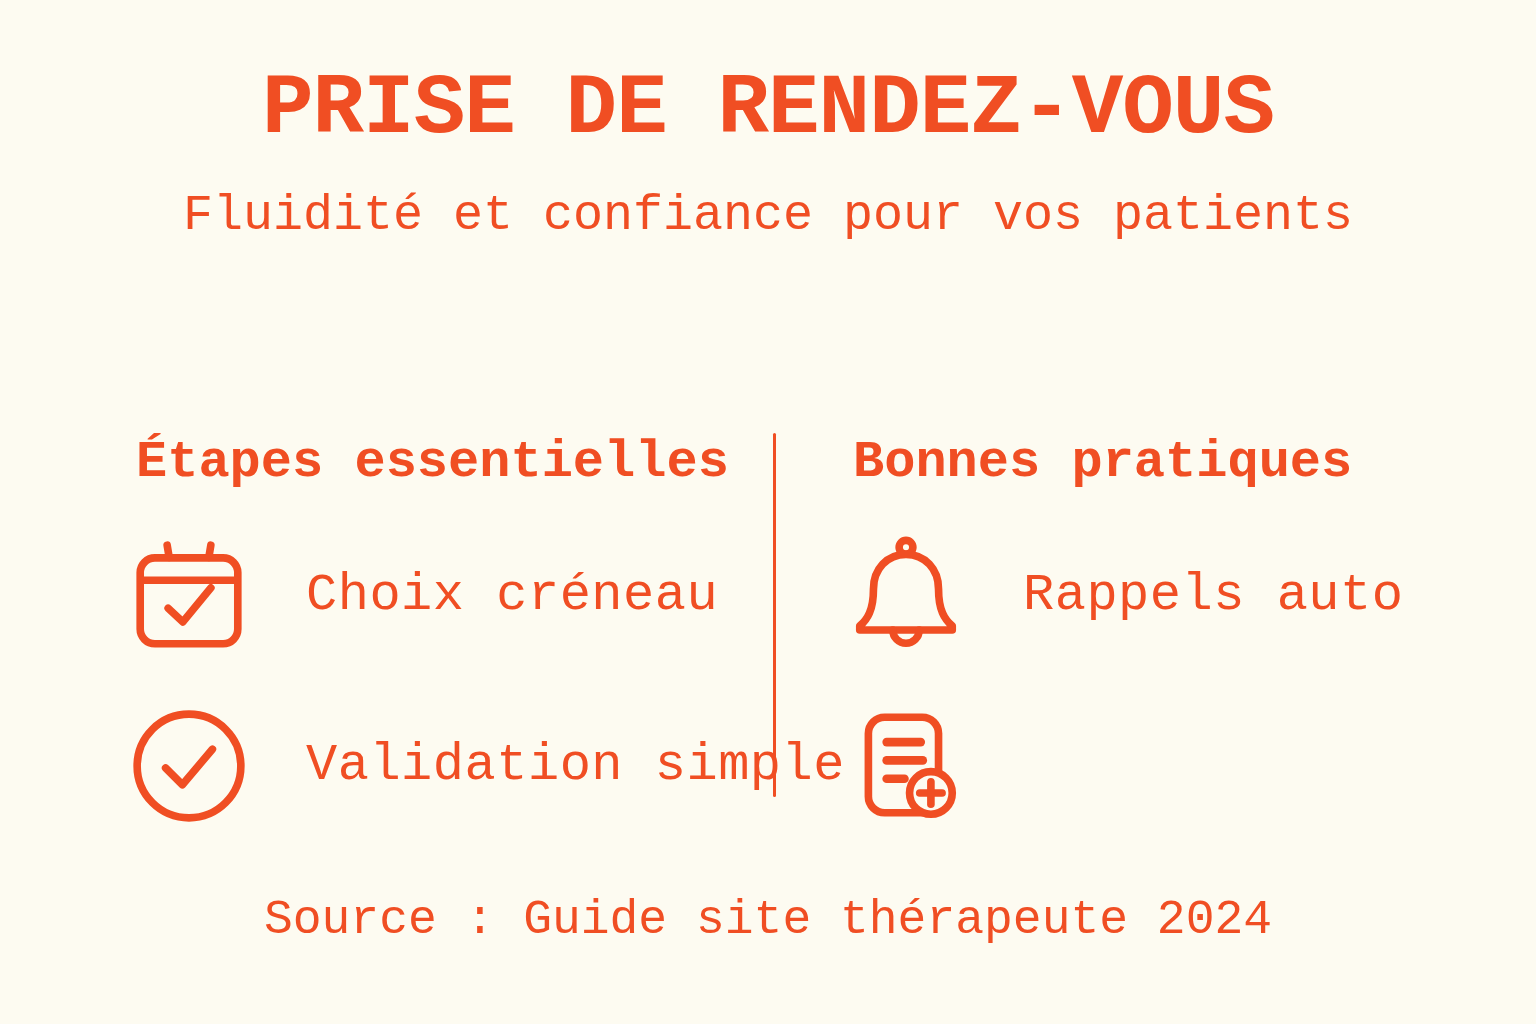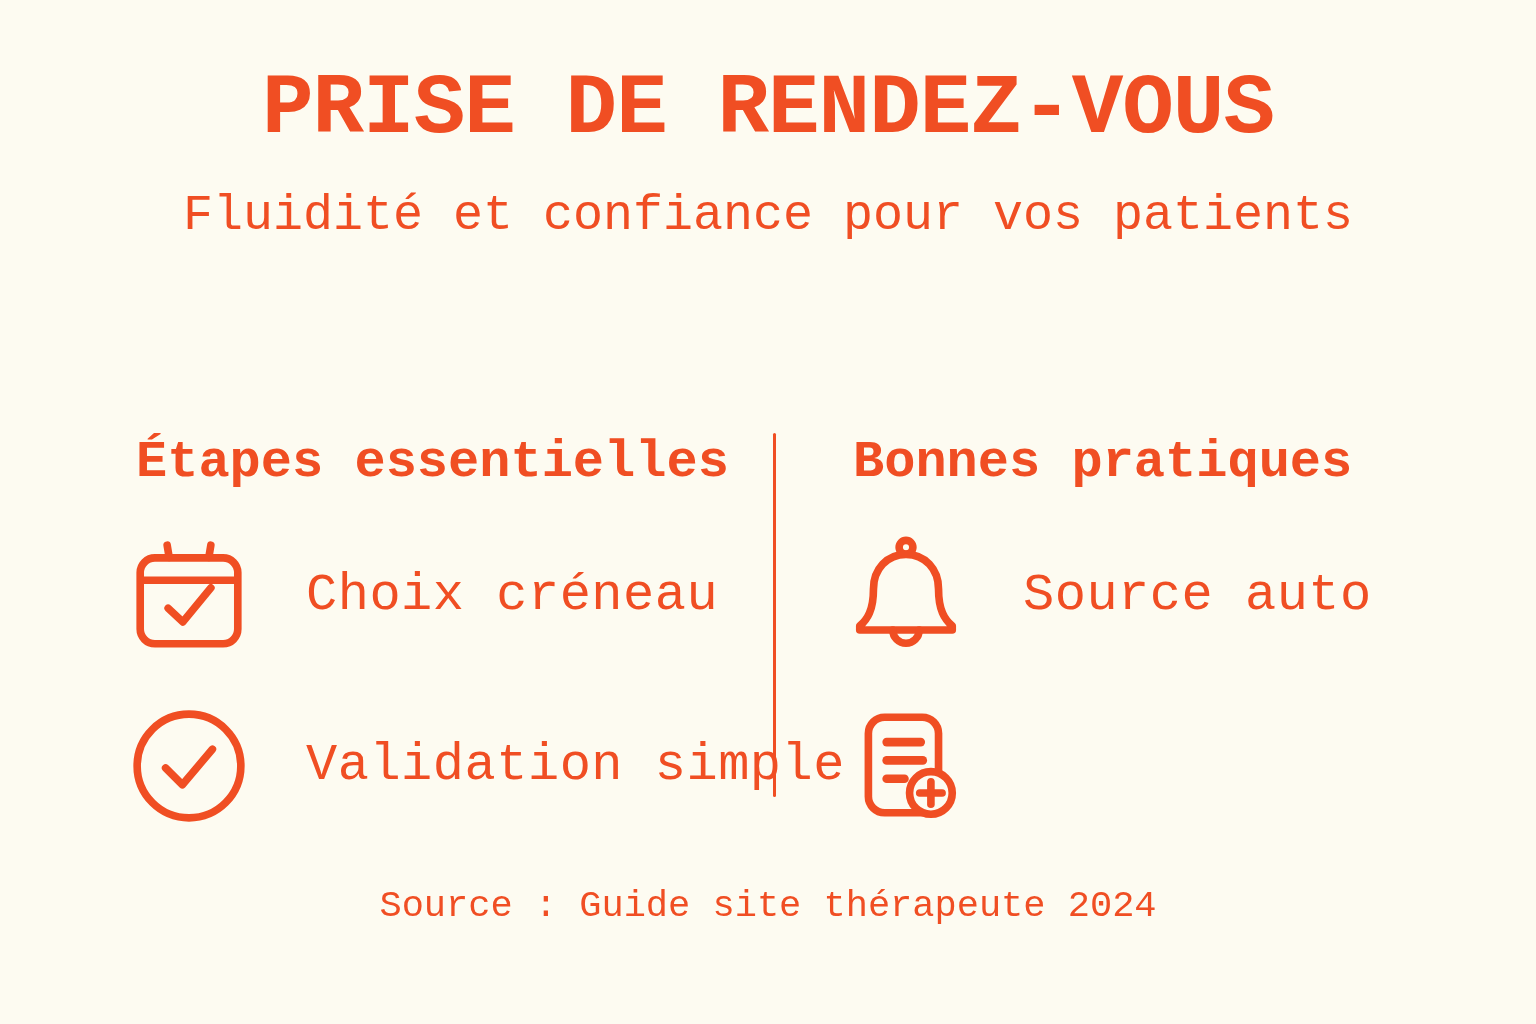--- a/index.html
+++ b/index.html
@@ -35,21 +35,21 @@
   }
   .icon svg{display:block;}
   .knockout{fill:var(--bg,#FDFBF1);}
   .label{font-size:52px;line-height:1.1;white-space:nowrap;letter-spacing:0.5px;}
   .divider{
     position:absolute;left:773px;top:433px;
     width:3px;height:364px;border-radius:2px;
     background:var(--accent,#F04E23);
   }
   .source-block{position:absolute;left:0;right:0;top:884px;text-align:center;}
-  .source{margin:0;font-size:37px;line-height:1.2;}
+  .source{margin:8px;font-size:48px;line-height:1.2;}
 </style>
 </head>
 <body>
 
 <div class="poster">
 
   <header class="title-block">
     <h1 class="title">
       <span style="display:block">PRISE DE RENDEZ-VOUS</span>
     </h1>
@@ -89,21 +89,21 @@
     <h2 class="col-heading">Bonnes pratiques</h2>
 
     <div class="item">
       <span class="icon">
         <svg viewBox="0 0 24 24" width="122" height="122" fill="none" stroke="currentColor" stroke-width="1.5" stroke-linecap="round" stroke-linejoin="round">
           <circle cx="12" cy="2.4" r="1.35"></circle>
           <path d="M2.9 18.7 L2.9 17.9 C4.4 16.6 5.6 14.8 5.6 10.6 C5.6 6.7 8.3 3.8 12 3.8 C15.7 3.8 18.4 6.7 18.4 10.6 C18.4 14.8 19.6 16.6 21.1 17.9 L21.1 18.7 Z"></path>
           <path d="M9.4 18.7 a2.6 2.6 0 0 0 5.2 0"></path>
         </svg>
       </span>
-      <span class="label">Source auto</span>
+      <span class="label">Rappels auto</span>
     </div>
 
     <div class="item">
       <span class="icon">
         <svg viewBox="0 0 24 24" width="122" height="122" fill="none" stroke="currentColor" stroke-width="1.5" stroke-linecap="round" stroke-linejoin="round">
           <rect x="4.6" y="2.4" width="13.8" height="18.8" rx="3.2"></rect>
           <line x1="8.2" y1="7.3" x2="14.9" y2="7.3" stroke-width="1.7"></line>
           <line x1="8.2" y1="10.9" x2="15.3" y2="10.9" stroke-width="1.7"></line>
           <line x1="8.2" y1="14.5" x2="11.7" y2="14.5" stroke-width="1.7"></line>
           <circle class="knockout" cx="16.9" cy="17.3" r="4.2"></circle>

